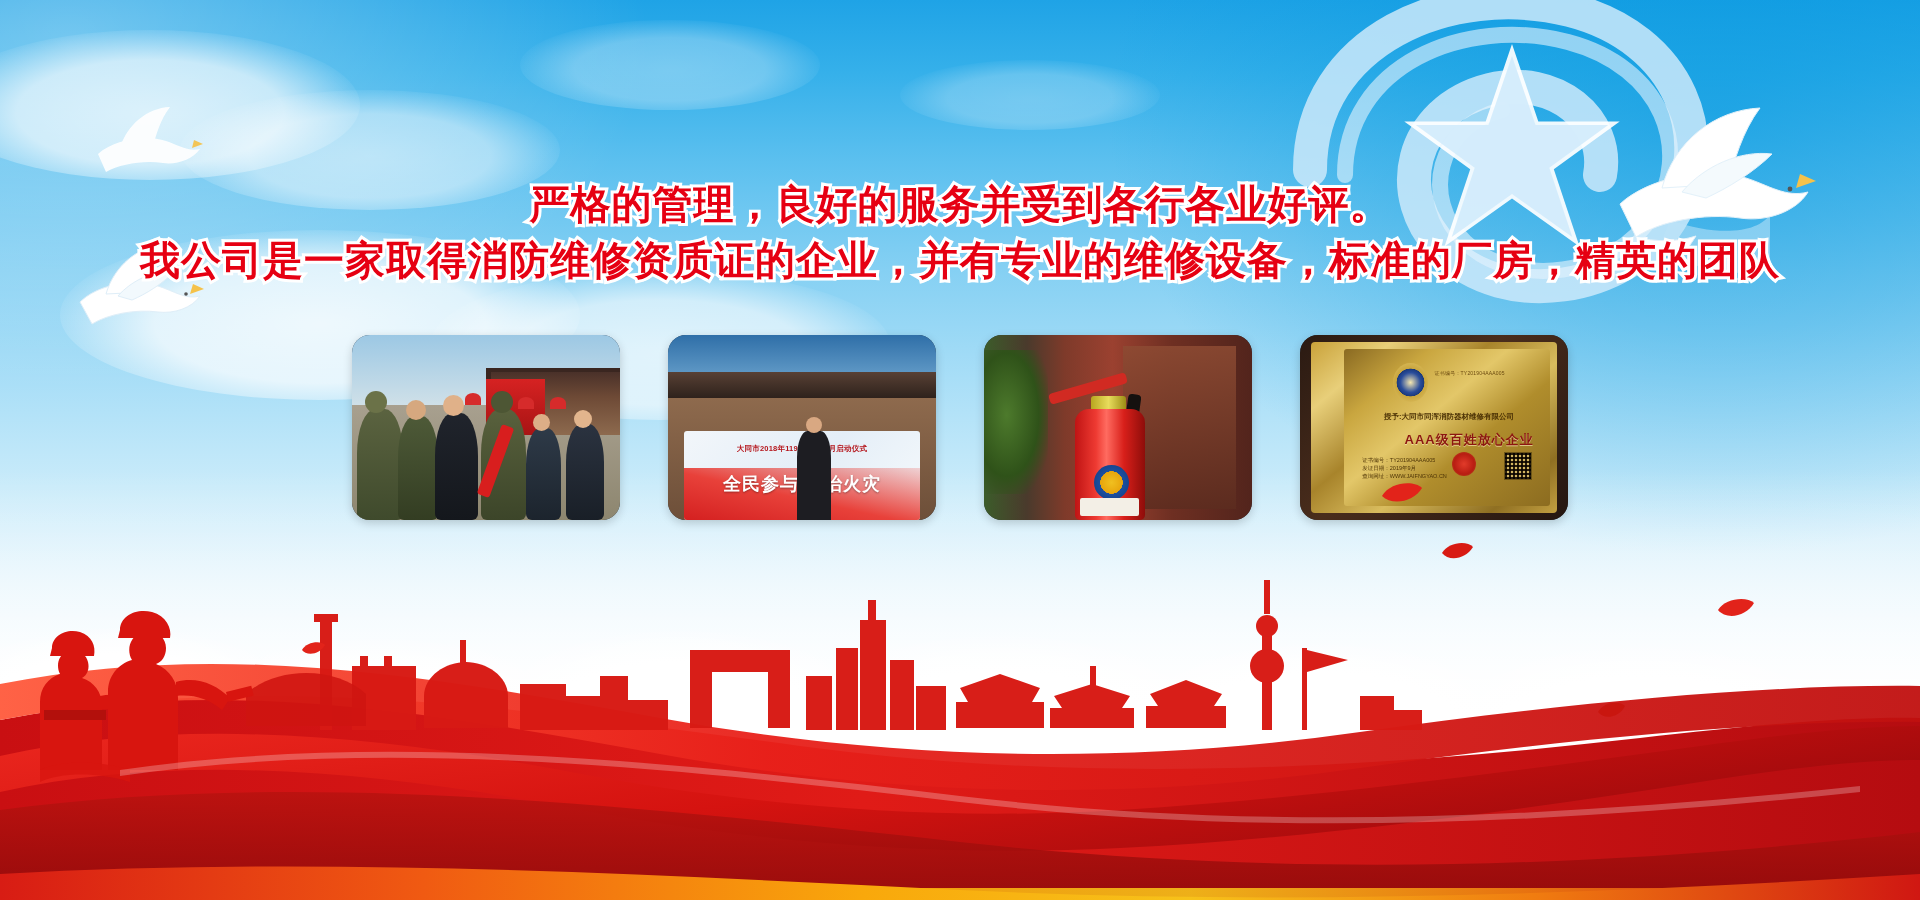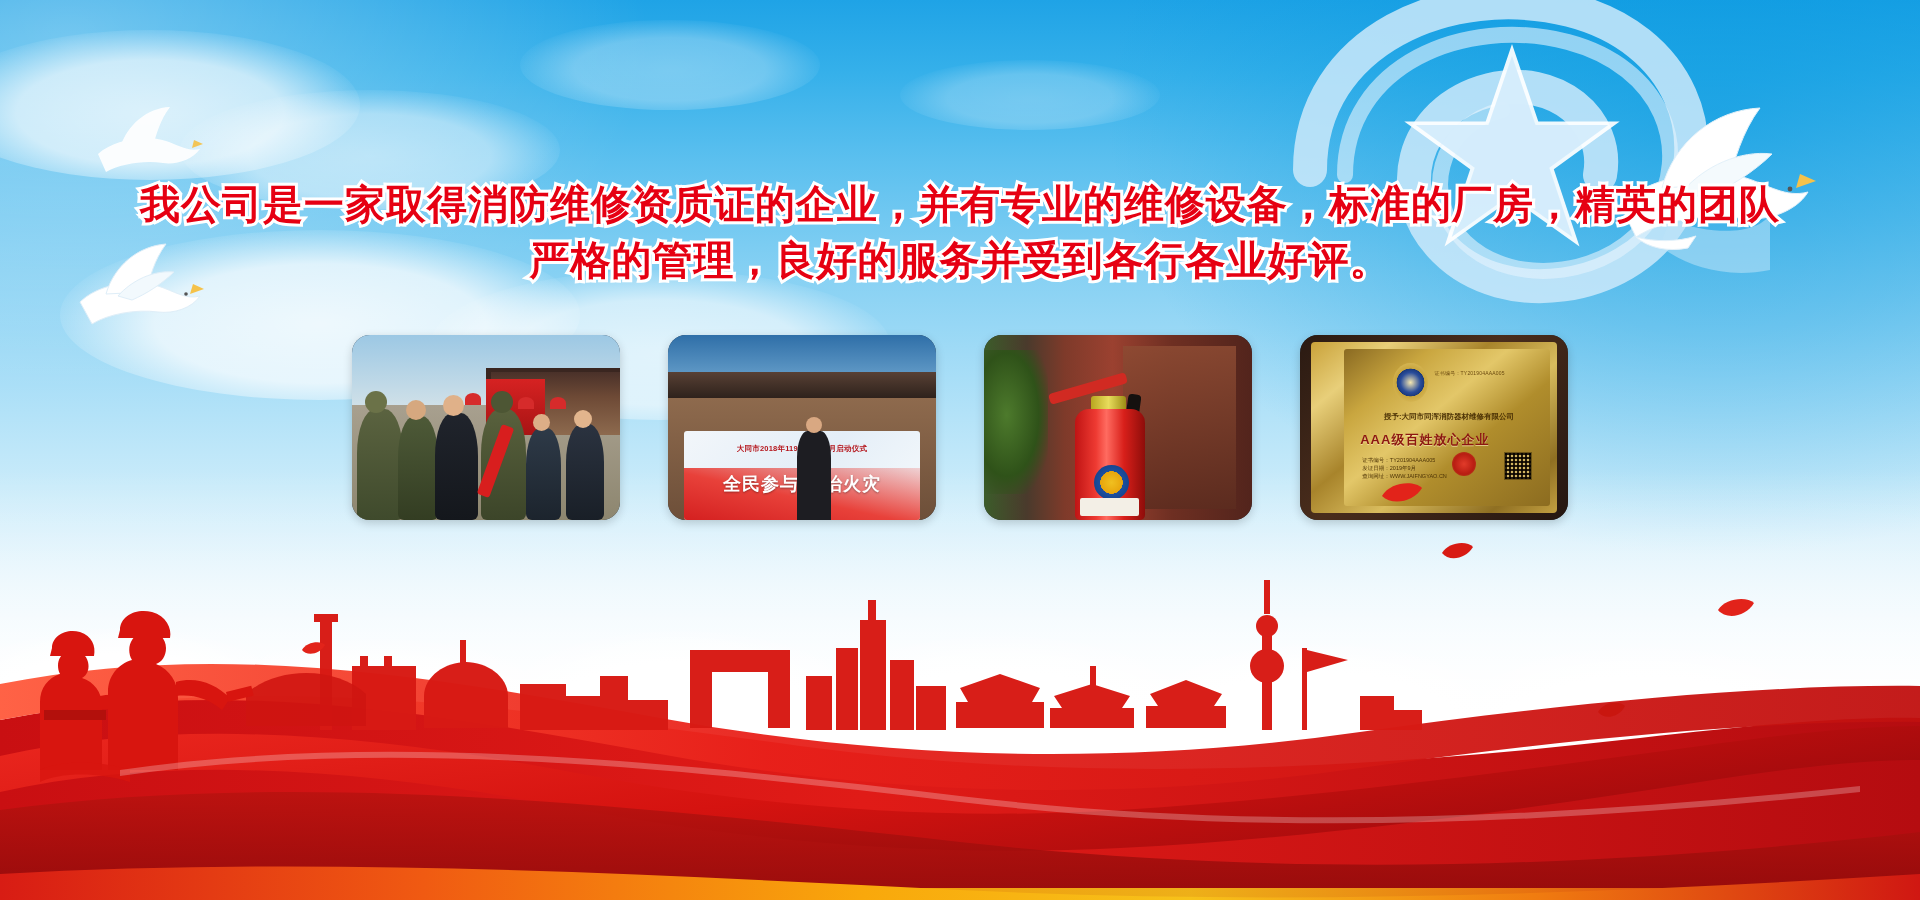--- a/index.html
+++ b/index.html
@@ -159,21 +159,21 @@
     border-radius:4px;padding:6px;box-sizing:border-box;}
   .p4-plate{position:absolute;inset:7px;
     background:linear-gradient(140deg,#8a6a22 0%,#c9a63f 22%,#e3c769 42%,#b08d2c 62%,#8c6c20 100%);
     border-radius:3px;overflow:hidden;margin-left:26px;}
   .p4-seal{position:absolute;left:24%;top:9%;width:17%;height:25%;
     background:radial-gradient(circle,#f5e7b0 0%,#2a4d9b 38%,#1b3a7c 52%,#c9a63f 54%,#e3c769 100%);
     border-radius:50%;}
   .p4-toptext{position:absolute;left:44%;top:13%;font-size:5px;color:#6b4a10;letter-spacing:.2px;}
   .p4-grant{position:absolute;left:10%;top:40%;width:82%;text-align:center;
     font-size:7.5px;color:#4e3406;font-weight:bold;}
-  .p4-main{position:absolute;left:8%;top:52%;width:84%;text-align:left;
+  .p4-main{position:absolute;left:8%;top:52%;width:84%;text-align:right;
     font-size:13px;color:#8c1710;font-weight:bold;letter-spacing:1px;
     text-shadow:0 1px 0 rgba(255,240,190,.6);}
   .p4-meta{position:absolute;left:9%;top:68%;font-size:5.5px;color:#4e3406;line-height:8px;}
   .p4-qr{position:absolute;right:9%;top:66%;width:26px;height:26px;
     background:
       repeating-linear-gradient(0deg,#2b2210 0 2px,#e6d79e 2px 4px),
       repeating-linear-gradient(90deg,#2b2210 0 2px,#e6d79e 2px 4px);
     background-blend-mode:multiply;border:1px solid #6b5418;}
   .p4-redseal{position:absolute;right:36%;top:66%;width:24px;height:24px;border-radius:50%;
     background:radial-gradient(circle,#e23b2a 0%,#b81d12 60%,rgba(184,29,18,.4) 100%);}
@@ -225,22 +225,22 @@
       <path d="M420,250 C470,268 510,262 520,244 L520,300 C470,310 430,292 410,276 Z" fill="#bee3f8" fill-opacity=".55"></path>
 
       <g transform="translate(262,186)">
         <polygon points="0,-112 26.3,-34.6 107.7,-34.6 41.8,13.2 67.5,90.6 0,42.4 -67.5,90.6 -41.8,13.2 -107.7,-34.6 -26.3,-34.6" fill="#ffffff" fill-opacity=".92"></polygon>
         <polygon points="0,-100 23.5,-30.9 96.2,-30.9 37.3,11.8 60.3,80.9 0,37.9 -60.3,80.9 -37.3,11.8 -96.2,-30.9 -23.5,-30.9" fill="#cfeafb" fill-opacity=".85"></polygon>
       </g>
     </svg>
   </div>
 
   <div class="headline">
+    <span class="hl-line">严格的管理，良好的服务并受到各行各业好评。</span>
     <span class="hl-line">我公司是一家取得消防维修资质证的企业，并有专业的维修设备，标准的厂房，精英的团队</span>
-    <span class="hl-line">严格的管理，良好的服务并受到各行各业好评。</span>
   </div>
 
   <div class="photos">
 
     <div class="photo">
       <div class="inner">
         <div class="p1-sky"></div>
         <div class="p1-ground" style="background:linear-gradient(to bottom,#a8a08f,#8d866f);"></div>
         <div class="p1-roof"></div>
         <div class="p1-temple"></div>

